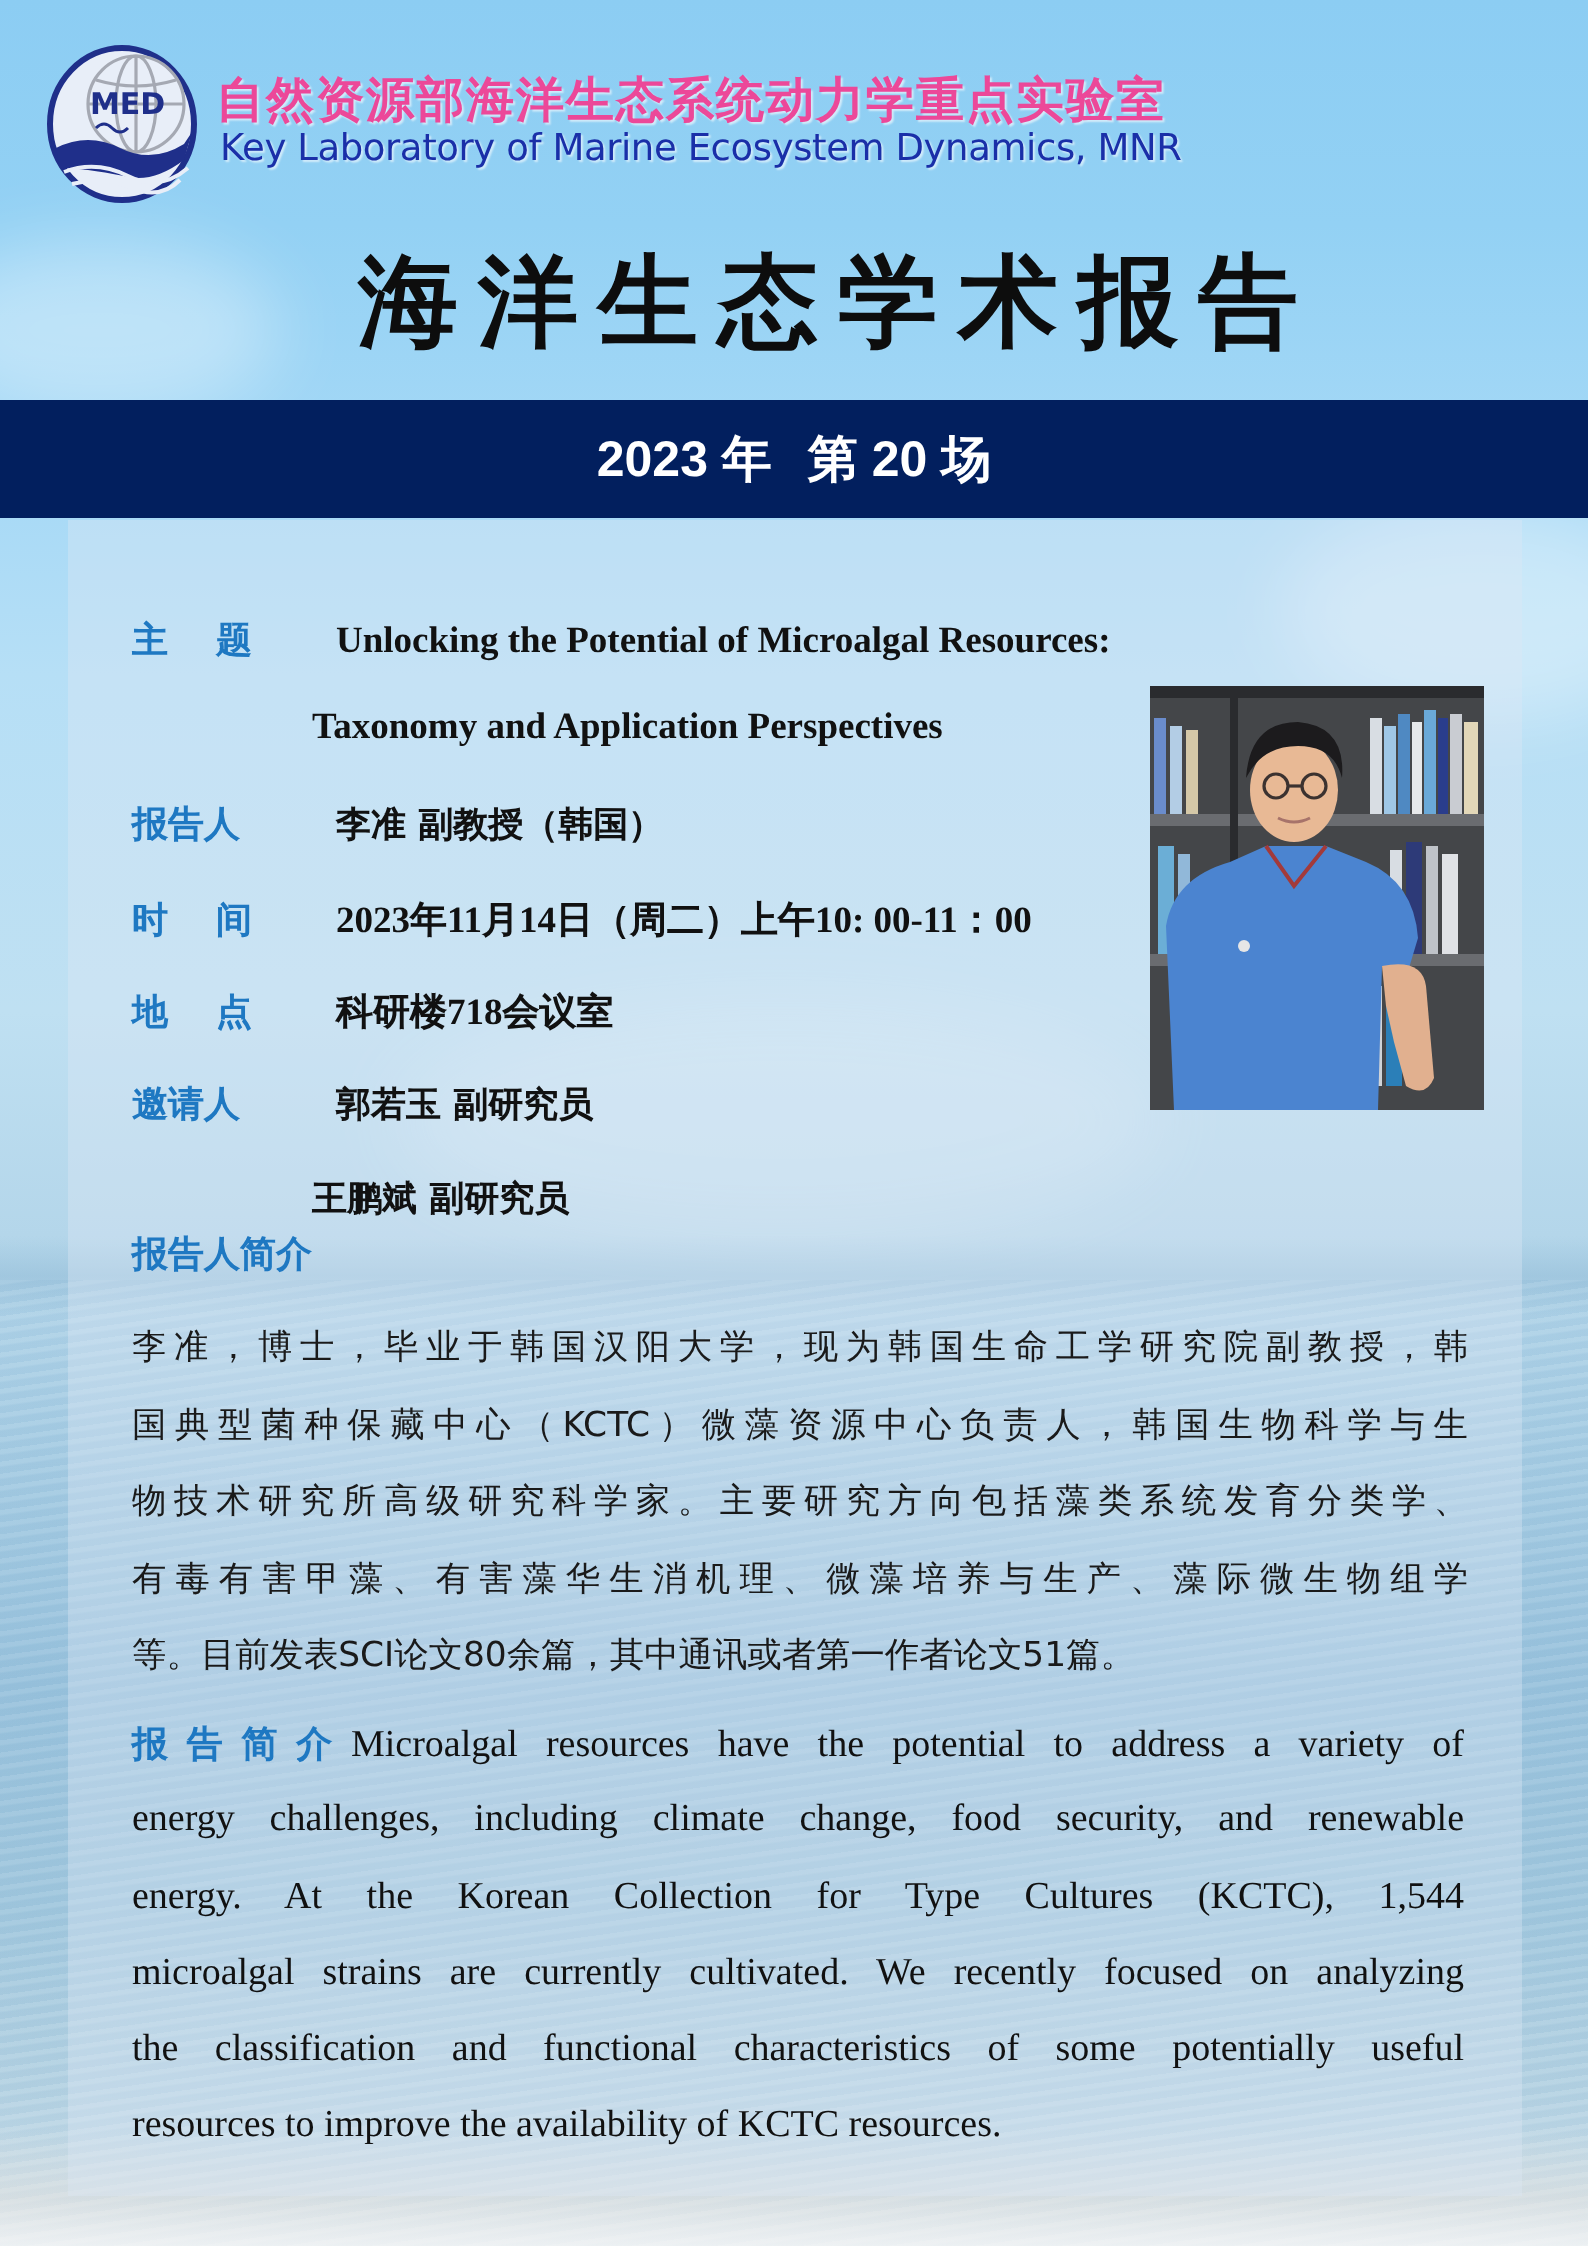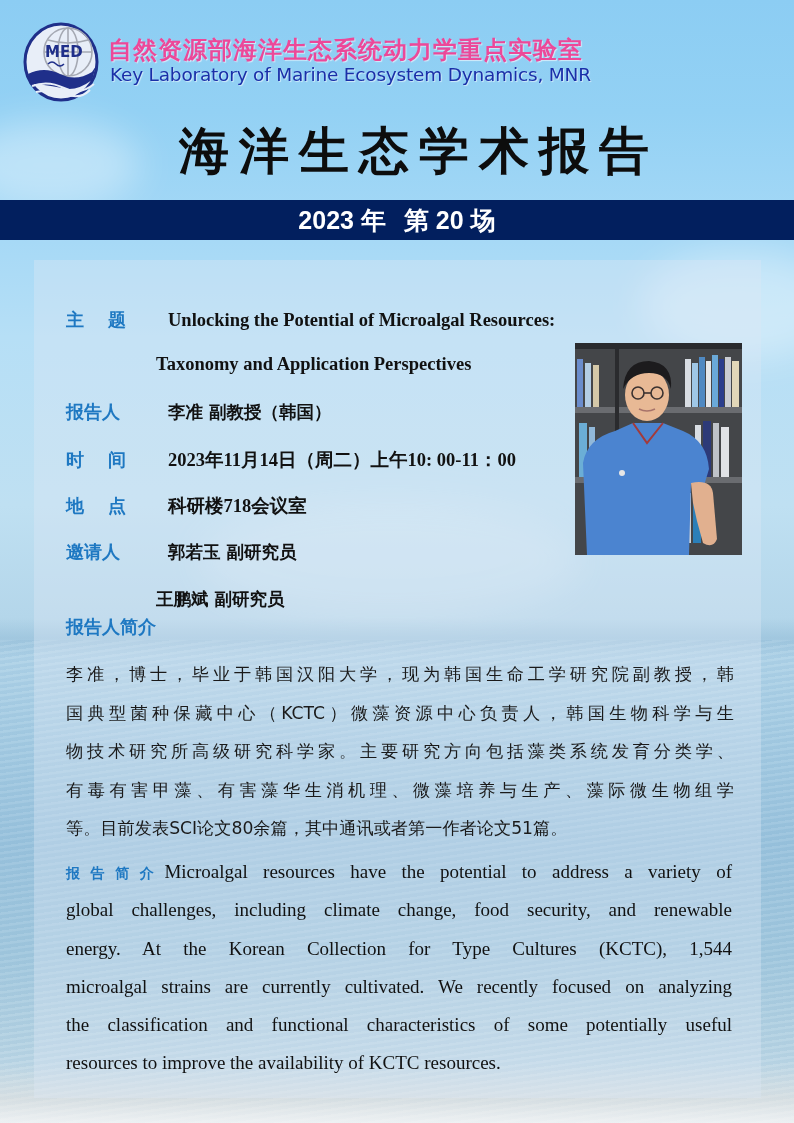--- a/index.html
+++ b/index.html
@@ -23,21 +23,21 @@
   .logo { position: absolute; left: 22px; top: 22px; width: 78px; height: 80px; }
   .org-cn { position: absolute; left: 108px; top: 34px; font-family: "DejaVu Serif", serif;
     font-size: 24px; font-weight: bold; color: #ec4899; letter-spacing: 1px;
     text-shadow: 1px 1px 1px rgba(255,255,255,0.6); white-space: nowrap; }
   .org-en { position: absolute; left: 110px; top: 64px; font-family: "DejaVu Sans", sans-serif;
     font-size: 18.5px; color: #1a2fa8; white-space: nowrap; letter-spacing: -0.2px;
     text-shadow: 1px 1px 1px rgba(255,255,255,0.6); text-align: right; }
   .main-title { position: absolute; left: 0; right: 0; top: 118px; text-align: center;
     font-family: "DejaVu Serif", serif; font-size: 50px; font-weight: bold; color: #0d0d0d;
     letter-spacing: 10px; margin-left: 44px; }
-  .banner { position: absolute; left: 0; right: 0; top: 200px; height: 40px; background: #021f5e;
+  .banner { position: absolute; left: 0; right: 0; top: 200px; height: 59px; background: #021f5e;
     display: flex; align-items: center; justify-content: center; }
   .banner span { color: #fff; font-family: "Liberation Sans", sans-serif; font-size: 25px; font-weight: bold; }
   .banner .gap { display: inline-block; width: 18px; }
 
   
   .panel { position: absolute; left: 34px; top: 260px; width: 727px; height: 838px;
     background: rgba(220, 232, 245, 0.38); }
 
   .info-row { position: absolute; left: 66px; display: flex; align-items: baseline; white-space: nowrap; gap: 12px; }
   .lbl { color: #1e78c2; font-family: "DejaVu Sans", sans-serif; font-size: 18px; font-weight: bold; width: 90px; display: inline-block; }
@@ -50,21 +50,21 @@
 
   .section-title { position: absolute; left: 66px; color: #1e78c2; font-family: "DejaVu Sans", sans-serif; font-size: 18px; font-weight: bold; }
   .bio-cn { position: absolute; left: 66px; width: 668px; top: 655px;
     font-family: "DejaVu Sans", sans-serif; font-size: 17.2px; line-height: 38.5px; color: #1a1a1a; }
   .bio-cn .line { display: block; white-space: nowrap; text-align: justify; text-align-last: justify; height: 38.5px; }
   .bio-cn .line.last { text-align-last: left; }
   .abstract { position: absolute; left: 66px; width: 666px; top: 853px;
     font-family: "Liberation Serif", serif; font-size: 19px; line-height: 38.3px; color: #111; }
   .abstract .line { display: block; white-space: nowrap; text-align: justify; text-align-last: justify; height: 38.3px; }
   .abstract .line.last { text-align-last: left; }
-  .abstract .tag { color: #1e78c2; font-family: Liberation Serif, serif; font-size: 14px; font-weight: bold; margin-right: 0; }
+  .abstract .tag { color: #1e78c2; font-family: Liberation Serif, serif; font-size: 18px; font-weight: bold; margin-right: 0; }
 </style>
 </head>
 <body>
 
 <div class="cloud" style="left:-40px;top:120px;width:180px;height:90px;"></div>
 <div class="cloud" style="left:640px;top:250px;width:200px;height:110px;"></div>
 <div class="cloud" style="left:200px;top:500px;width:380px;height:120px;opacity:0.6;"></div>
 <div class="horizon"></div>
 <div class="sea"></div>
 <div class="foam"></div>
@@ -175,18 +175,18 @@
 <div class="bio-cn">
   <span class="line">李准，博士，毕业于韩国汉阳大学，现为韩国生命工学研究院副教授，韩</span>
   <span class="line">国典型菌种保藏中心（KCTC）微藻资源中心负责人，韩国生物科学与生</span>
   <span class="line">物技术研究所高级研究科学家。主要研究方向包括藻类系统发育分类学、</span>
   <span class="line">有毒有害甲藻、有害藻华生消机理、微藻培养与生产、藻际微生物组学</span>
   <span class="line last">等。目前发表SCI论文80余篇，其中通讯或者第一作者论文51篇。</span>
 </div>
 
 <div class="abstract">
   <span class="line"><span class="tag">报告简介</span><span>Microalgal resources have the potential to address a variety of</span></span>
-  <span class="line">global challenges, including climate change, food security, and renewable</span>
+  <span class="line">energy challenges, including climate change, food security, and renewable</span>
   <span class="line">energy. At the Korean Collection for Type Cultures (KCTC), 1,544</span>
   <span class="line">microalgal strains are currently cultivated. We recently focused on analyzing</span>
   <span class="line">the classification and functional characteristics of some potentially useful</span>
   <span class="line last">resources to improve the availability of KCTC resources.</span>
 </div>
 
 </body></html>

